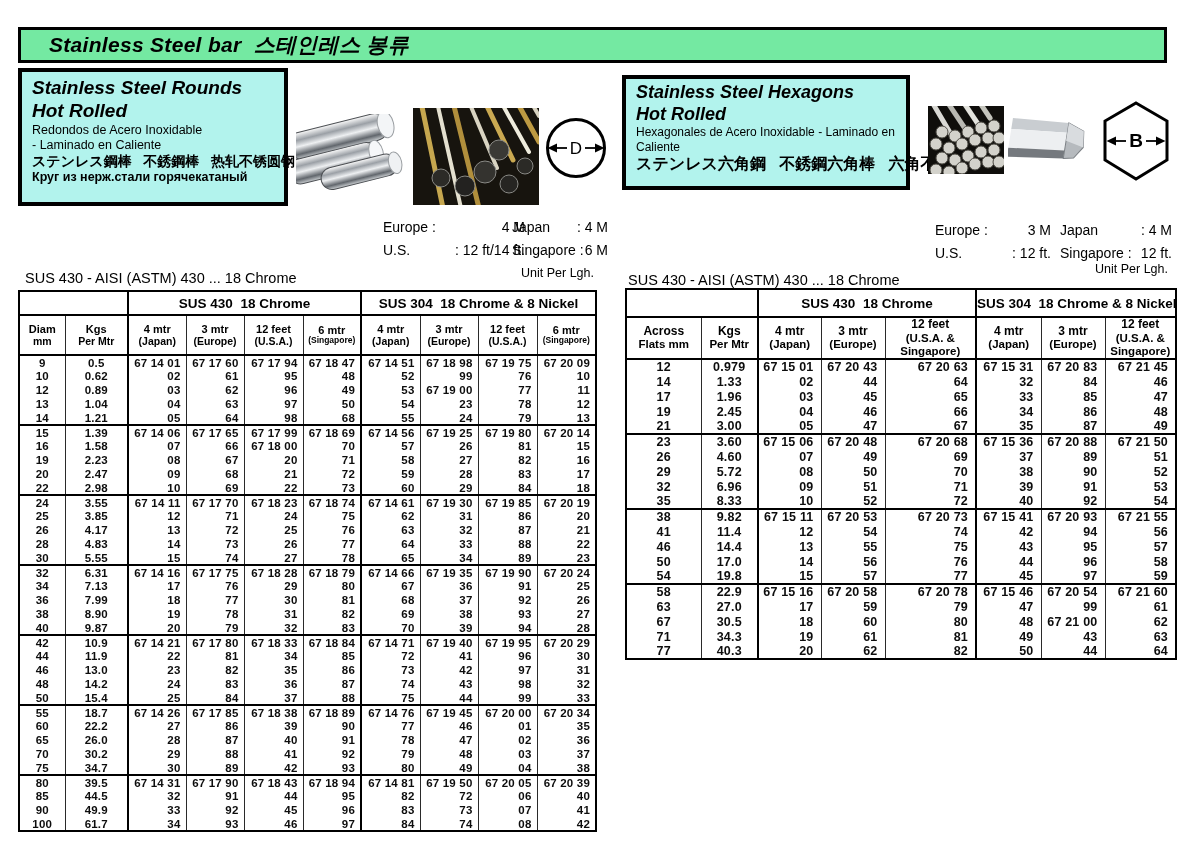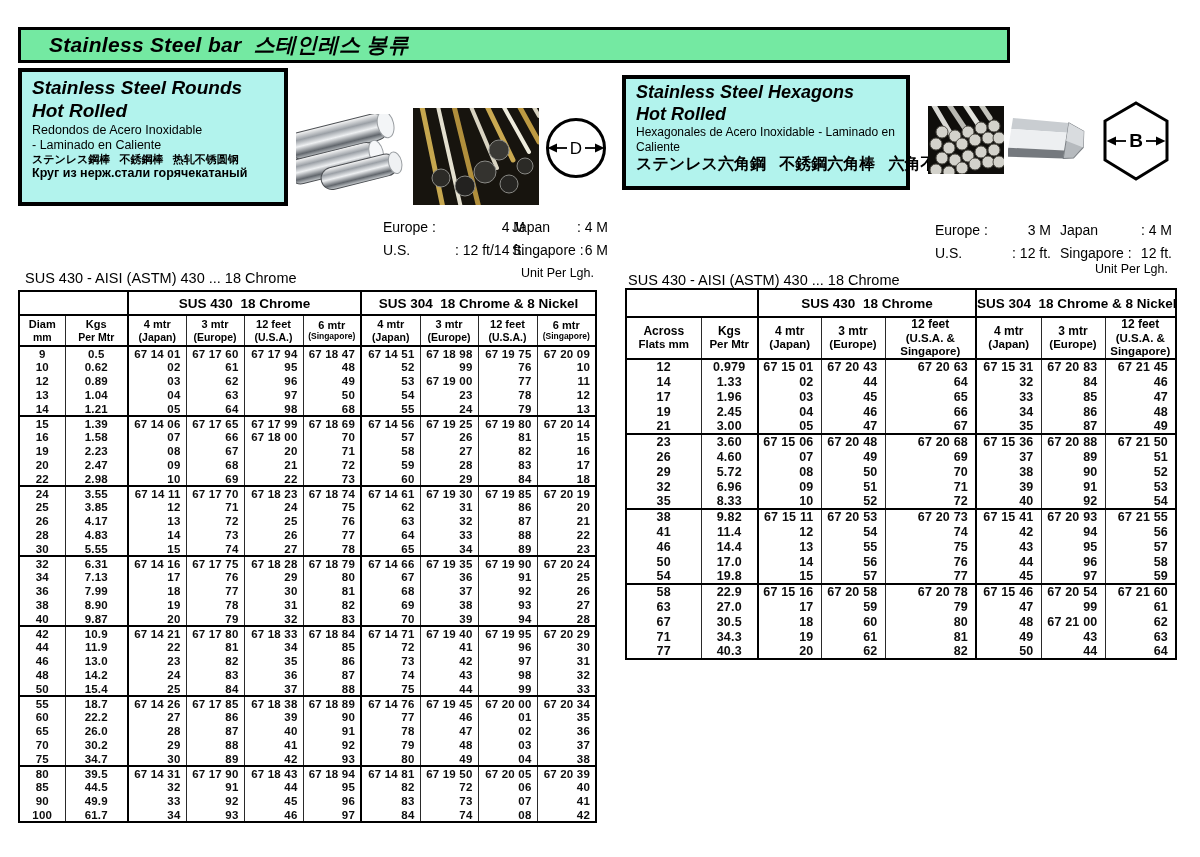--- a/index.html
+++ b/index.html
@@ -4,33 +4,33 @@
 <style>
   :root { --green:#74e9a2; --cyan:#b2f3ed; }
   * { box-sizing:border-box; }
   html,body { margin:0; padding:0; }
   body { width:1200px; height:857px; background:#fff; color:#000;
          font-family:"Liberation Sans", sans-serif; position:relative; overflow:hidden; }
 
   .abs { position:absolute; }
 
   
-  .title-bar { left:18px; top:27px; width:992px; height:36px; background:var(--green);
+  .title-bar { left:18px; top:27px; width:1149px; height:36px; background:var(--green);
                border:3px solid #000; display:flex; align-items:center; }
   .title-bar .t { font-style:italic; font-weight:bold; font-size:21px; padding-left:28px;
                   white-space:pre; letter-spacing:.3px; }
 
   
   .panel { background:var(--cyan); border:4px solid #000; padding:5px 10px 4px 10px; }
   .panel-rounds { left:18px; top:68px; width:270px; height:138px; }
   .panel-hex    { left:622px; top:75px; width:288px; height:115px; padding-top:3px; }
   .p-en { font-weight:bold; font-style:italic; font-size:19px; line-height:1.2; }
   .p-kr { font-weight:bold; font-style:italic; font-size:18px; line-height:1.25; }
   .p-s  { font-size:12.5px; line-height:1.2; }
-  .p-jp { font-size:11px; font-weight:bold; line-height:1.25; white-space:pre; }
+  .p-jp { font-size:14px; font-weight:bold; line-height:1.25; white-space:pre; }
   .p-ru { font-size:12.5px; font-weight:bold; line-height:1.2; }
   .panel-hex .p-en { font-size:18px; }
   .panel-hex .p-kr { font-size:17px; }
   .panel-hex .p-s  { font-size:12px; }
   .panel-hex .p-jp { font-size:16px; }
   .panel-hex .p-ru { font-size:12px; }
 
   
   .spec { font-size:14.5px; line-height:21px; white-space:pre; }
   .len-col { font-size:14px; line-height:23px; }
@@ -45,21 +45,21 @@
   .ptable .grp { font-size:13.5px; white-space:pre; border-bottom:2px solid #000; }
   .ptable thead tr.r1 th { height:24px; border-bottom:2px solid #000; }
   .ptable thead tr.r2 th { border-bottom:2.5px solid #000; }
   .h-main { display:block; font-size:11px; line-height:1.15; }
   .h-sub  { display:block; font-size:10.5px; line-height:1.15; white-space:pre-line; }
   .ptable td { border-top:none; border-bottom:none; font-weight:bold; color:#0d0d0d; }
   .ptable tbody tr:first-child td { border-top:2px solid #000; }
 
   
   .t-rounds { left:18px; top:290px; width:577px; }
-  .t-rounds thead tr.r2 th { height:31px;margin-top:20px; }
+  .t-rounds thead tr.r2 th { height:40px;margin-top:20px; }
   .t-rounds td { height:14px; font-size:11.5px; text-align:right; padding-right:5px; letter-spacing:.2px; }
   .t-rounds td:nth-child(1), .t-rounds td:nth-child(2) { text-align:center; padding-right:0; font-weight:600; }
   .t-rounds td:nth-child(2), .t-rounds th.hv1,
   .t-rounds thead tr.r2 th:nth-child(2) { border-right:2.5px solid #000; }
   .t-rounds td:nth-child(6), .t-rounds th.hv2,
   .t-rounds thead tr.r2 th:nth-child(6) { border-right:2.5px solid #000; }
   .t-rounds thead tr.r2 th:nth-child(6) .h-sub,
   .t-rounds thead tr.r2 th:nth-child(10) .h-sub { font-size:8.5px; }
 
   

